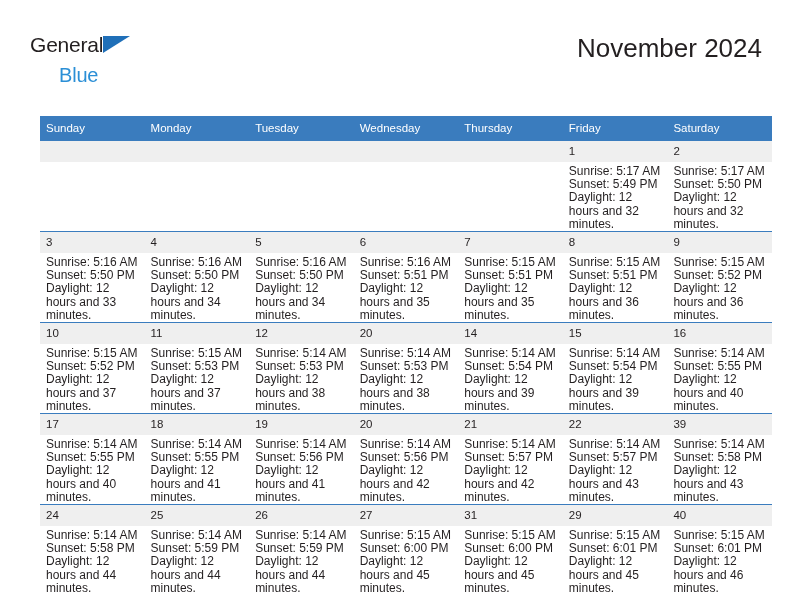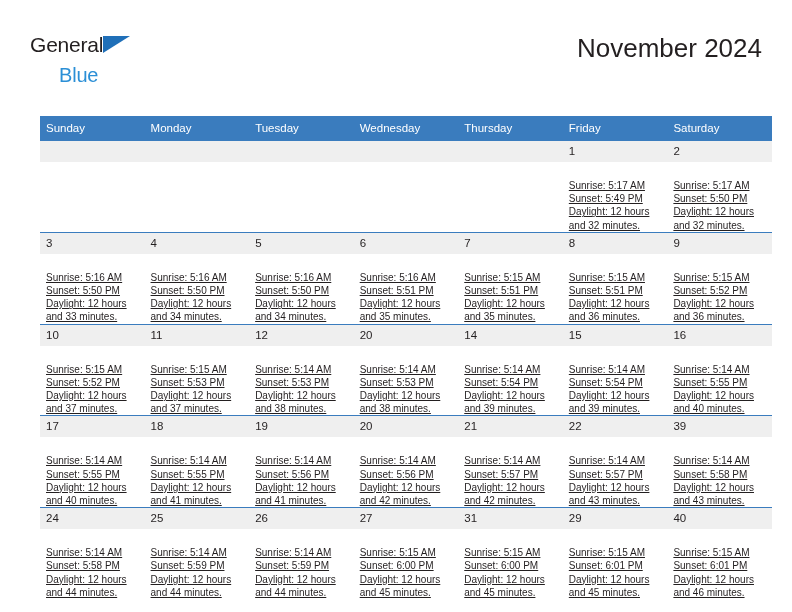--- a/index.html
+++ b/index.html
@@ -122,25 +122,24 @@
     font-size: 11.5px;
     line-height: 14px;
     color: #231f20;
     padding: 3px 0 4px 6px;
     height: 14px;
   }
   .daynum.empty {
     color: transparent;
   }
   .events {
-    padding: 17px 5px 0 6px;
-    font-size: 10px;
+    padding: 3px 5px 0 6px;
+    font-size: 12px;
     line-height: 13.2px;
     color: #231f20;
-    text-decoration: underline;
   }
   .events div {
     white-space: nowrap;
   }
   .events .wrapline {
     white-space: normal;
   }
 </style>
 </head>
 <body>

